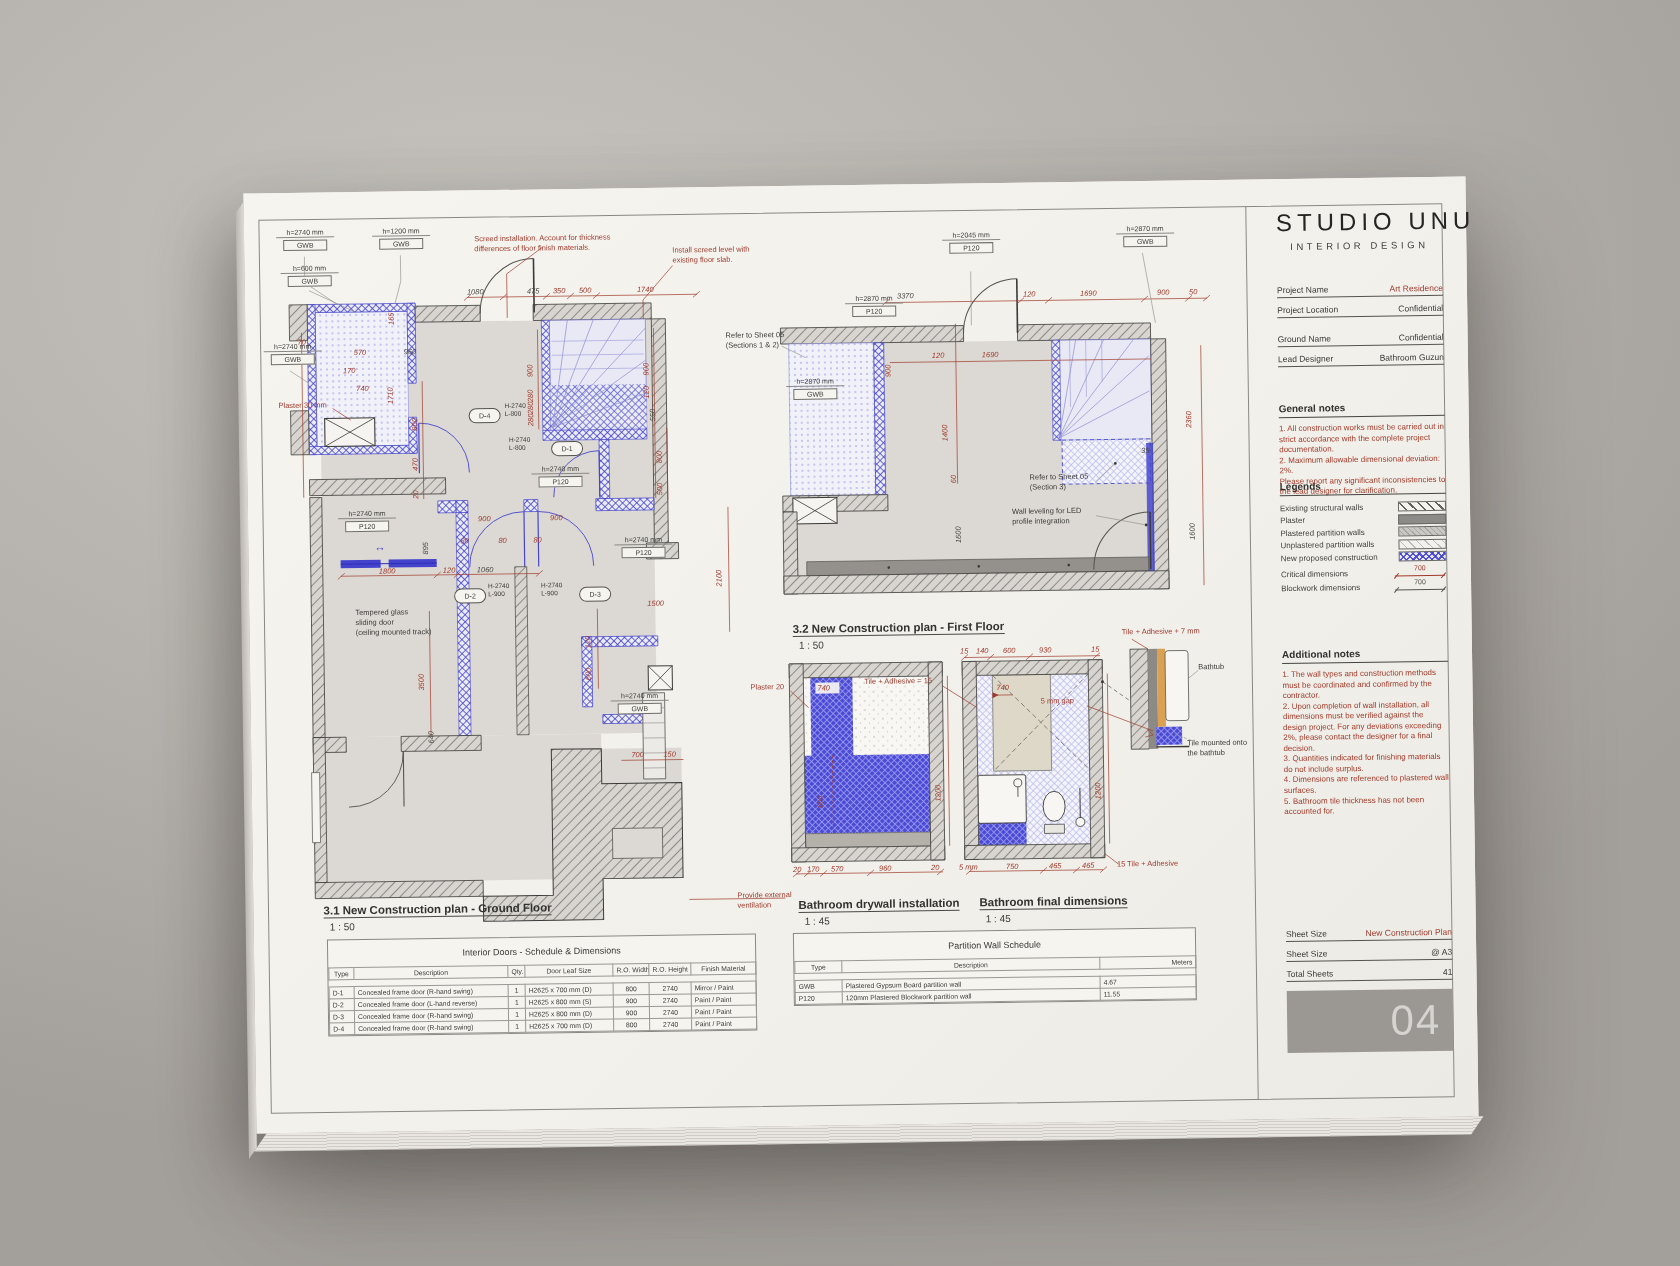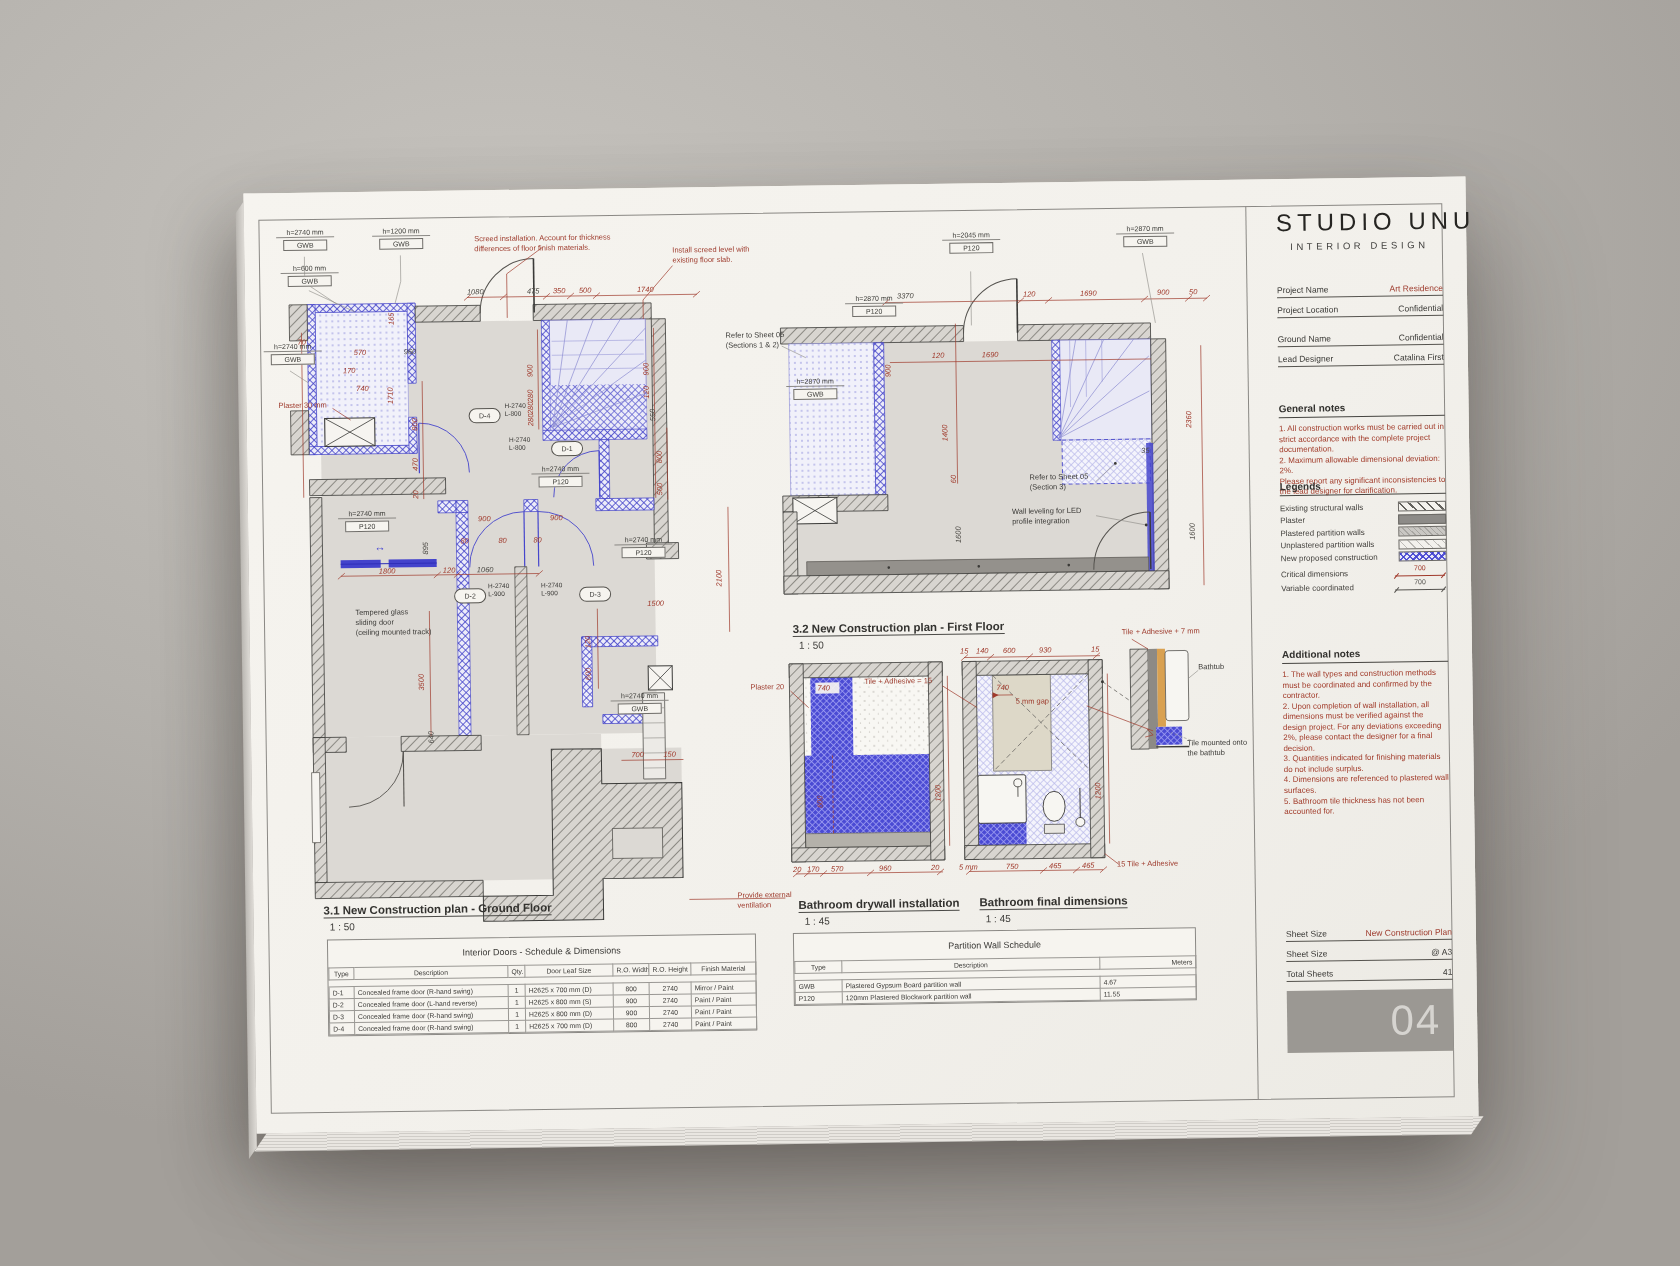--- a/index.html
+++ b/index.html
@@ -404,21 +404,21 @@
 profile integration</div>
   <div class="nt k" style="left:106px;top:416px">Tempered glass
 sliding door
 (ceiling mounted track)</div>
   <div class="nt" style="left:484px;top:704px">Provide external
 ventilation</div>
   <div class="nt" style="left:32px;top:208px">Plaster 30 mm</div>
   <div class="nt" style="left:500px;top:496px">Plaster 20</div>
   <div class="nt" style="left:614px;top:492px">Tile + Adhesive = 15</div>
   <div class="nt" style="left:872px;top:446px">Tile + Adhesive + 7 mm</div>
-  <div class="nt" style="left:765px;top:514px">5 mm gap</div>
+  <div class="nt" style="left:790px;top:514px">5 mm gap</div>
   <div class="nt k" style="left:948px;top:482px">Bathtub</div>
   <div class="nt k" style="left:936px;top:558px">Tile mounted onto
 the bathtub</div>
   <div class="nt" style="left:864px;top:678px">15 Tile + Adhesive</div>
 
   <i class="dm" style="left:222px;top:98px">1080</i>
   <i class="dm" style="left:282px;top:98px">475</i>
   <i class="dm r" style="left:308px;top:98px">350</i>
   <i class="dm r" style="left:334px;top:98px">500</i>
   <i class="dm r" style="left:392px;top:98px">1740</i>
@@ -606,21 +606,21 @@
         <span>Project Location</span>
         <span>Confidential</span>
       </div>
       <div style="height:9px"></div>
       <div class="fld">
         <span>Ground Name</span>
         <span>Confidential</span>
       </div>
       <div class="fld">
         <span>Lead Designer</span>
-        <span>Catalina First</span>
+        <span>Bathroom Guzun</span>
       </div>
     </div>
 
     <div class="grp" style="top:194px">
       <div class="hd">General notes</div>
       <div class="nb">1. All construction works must be carried out in strict accordance with the complete project documentation.
 2. Maximum allowable dimensional deviation: 2%.
 Please report any significant inconsistencies to the lead designer for clarification.</div>
     </div>
 
@@ -651,21 +651,21 @@
     <div class="grp" style="top:358px">
       <div class="dlg">
         <span>Critical dimensions</span>
         <span class="dgl cr">
             <i class="dnum">700</i>
             <s class="t1"></s>
             <s class="t2"></s>
           </span>
       </div>
       <div class="dlg">
-        <span>Variable coordinated</span>
+        <span>Blockwork dimensions</span>
         <span class="dgl va">
             <i class="dnum">700</i>
             <s class="t1"></s>
             <s class="t2"></s>
           </span>
       </div>
     </div>
 
     <div class="grp" style="top:440px">
       <div class="hd">Additional notes</div>

